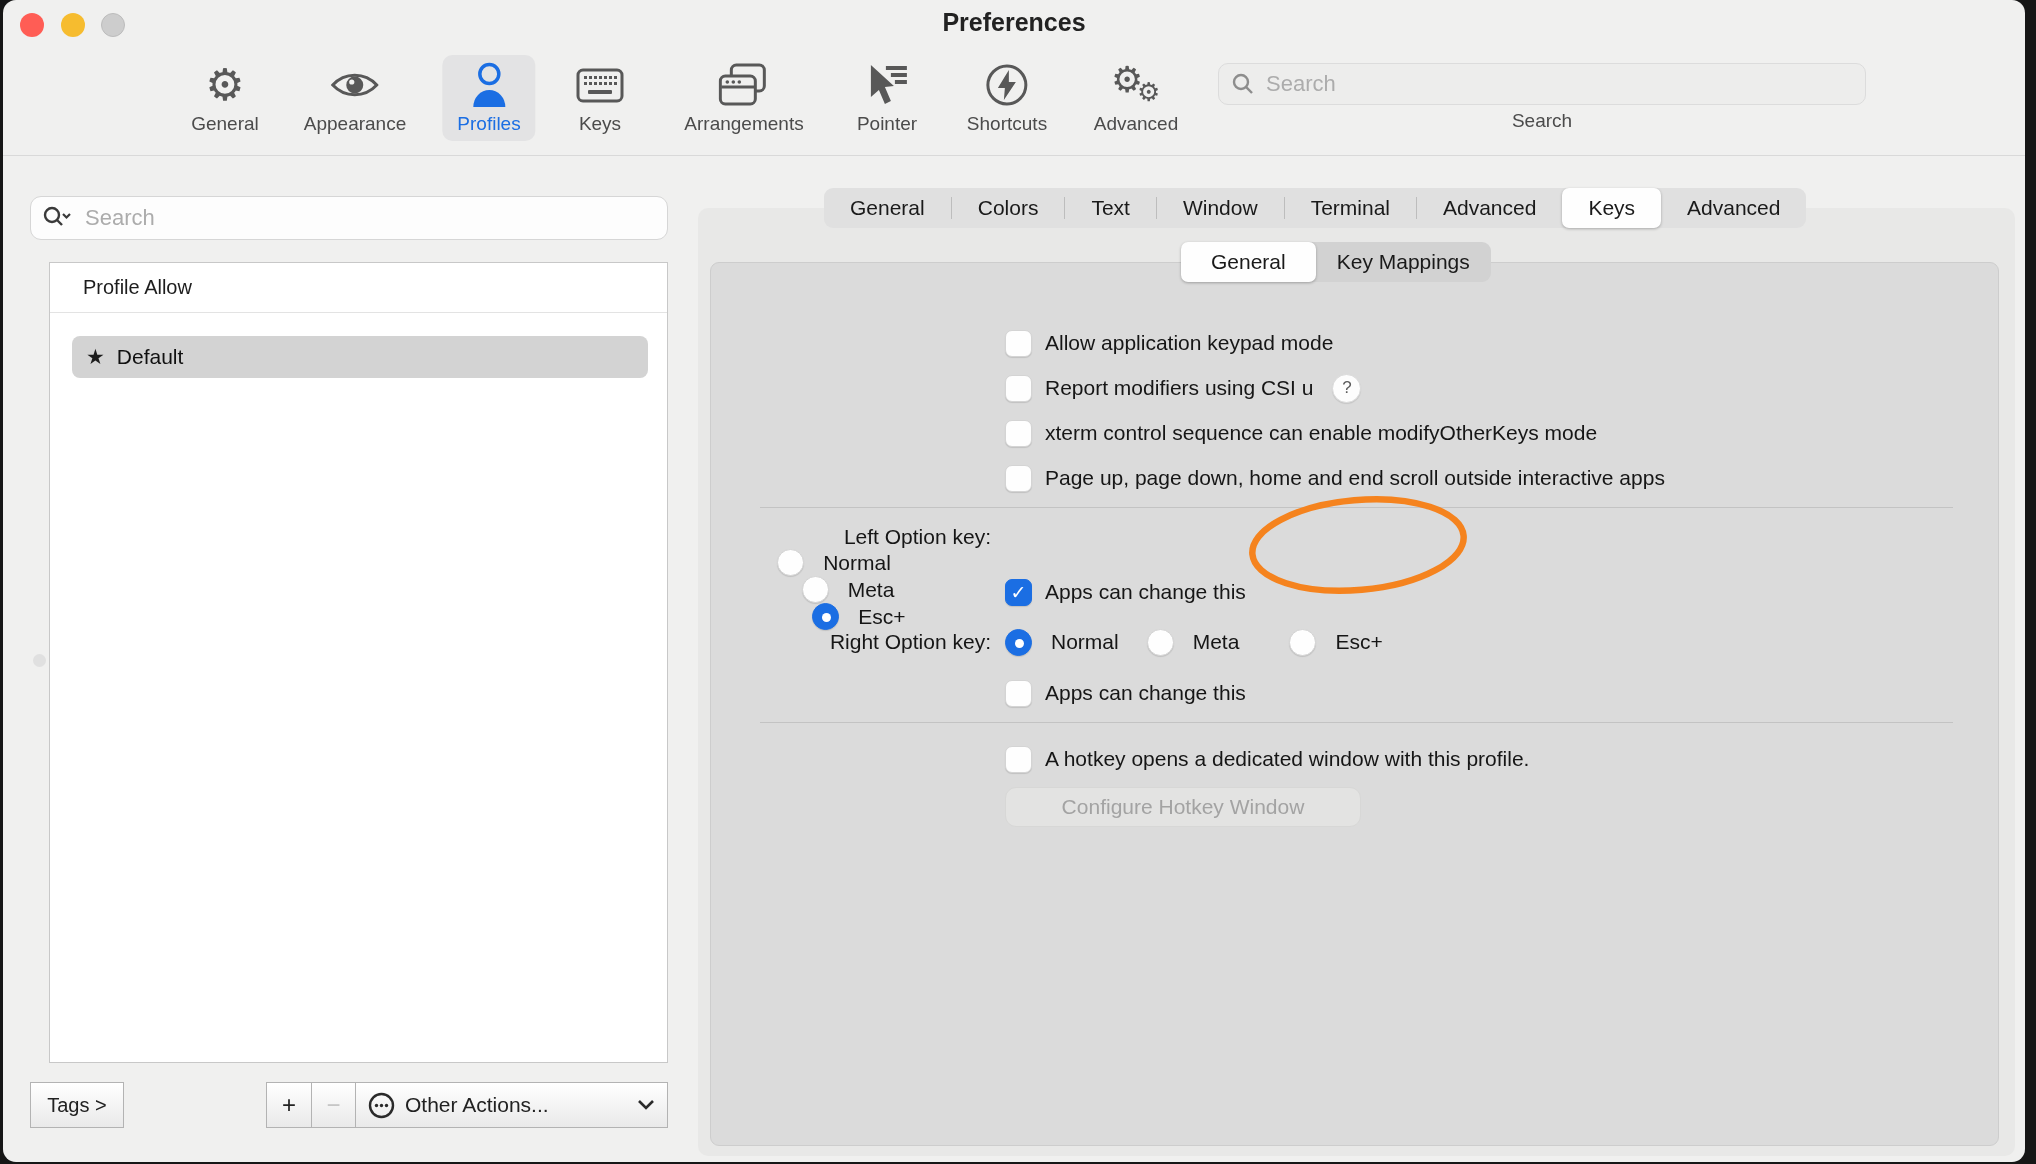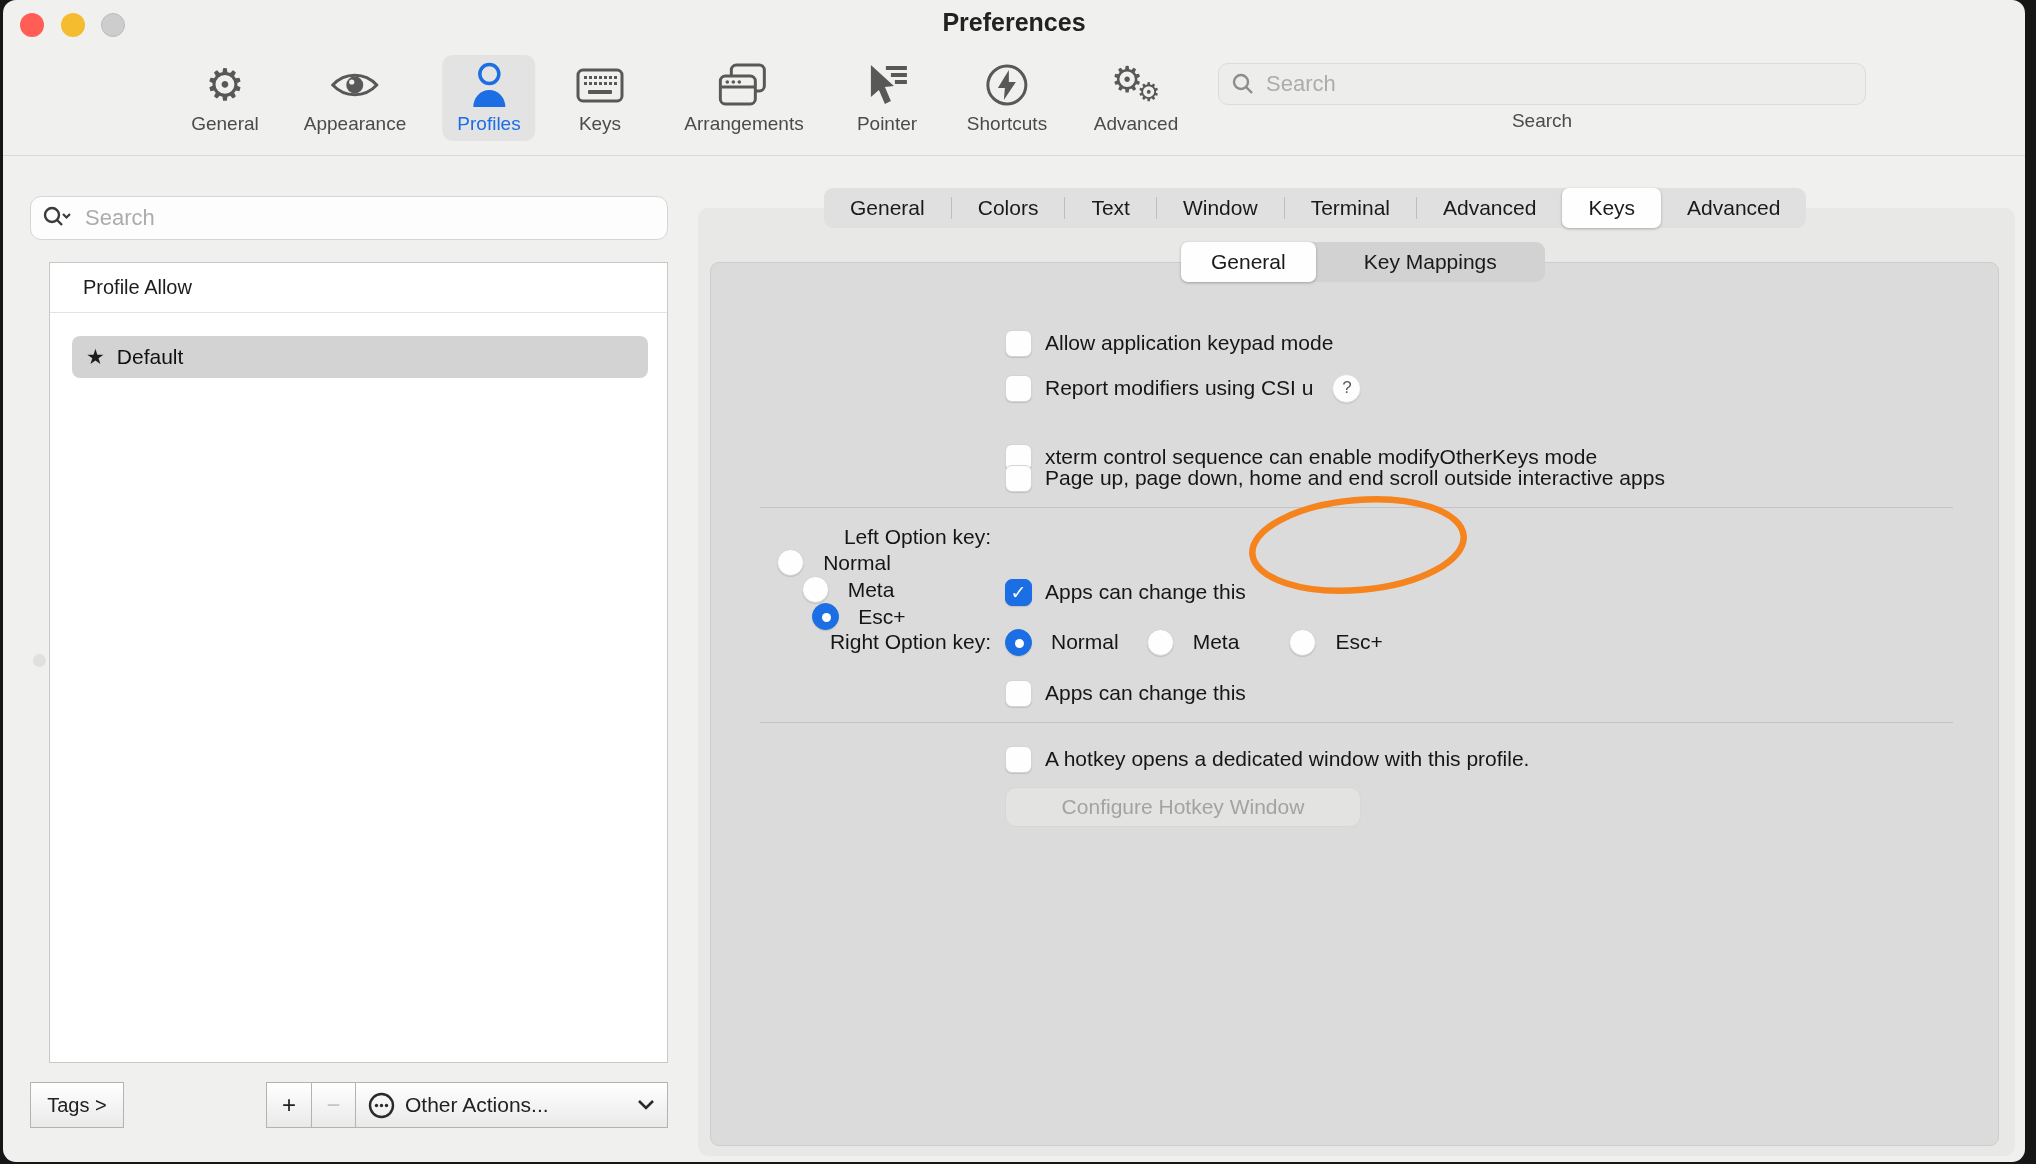--- a/index.html
+++ b/index.html
@@ -262,33 +262,33 @@
       <span class="divider"></span>
       <span class="segment">Terminal</span>
       <span class="divider"></span>
       <span class="segment">Advanced</span>
       <span class="segment sel">Keys</span>
       <span class="segment">Advanced</span>
     </div>
 
     <div class="seg sub">
       <span class="segment sel" style="padding:0 30px;">General</span>
-      <span class="segment" style="padding:0 48px;">Key Mappings</span>
+      <span class="segment" style="padding:0 21px;">Key Mappings</span>
     </div>
 
     <div class="row" style="left:1002px;top:323px;">
       <span class="cb"></span>
       <span>Allow application keypad mode</span>
     </div>
     <div class="row" style="left:1002px;top:368px;">
       <span class="cb"></span>
       <span>Report modifiers using CSI u</span>
       <span class="help">?</span>
     </div>
-    <div class="row" style="left:1002px;top:413px;margin-top:24px;">
+    <div class="row" style="left:1002px;top:413px;">
       <span class="cb"></span>
       <span>xterm control sequence can enable modifyOtherKeys mode</span>
     </div>
     <div class="row" style="left:1002px;top:458px;">
       <span class="cb"></span>
       <span>Page up, page down, home and end scroll outside interactive apps</span>
     </div>
 
     <div class="sep" style="top:507px;"></div>
 

